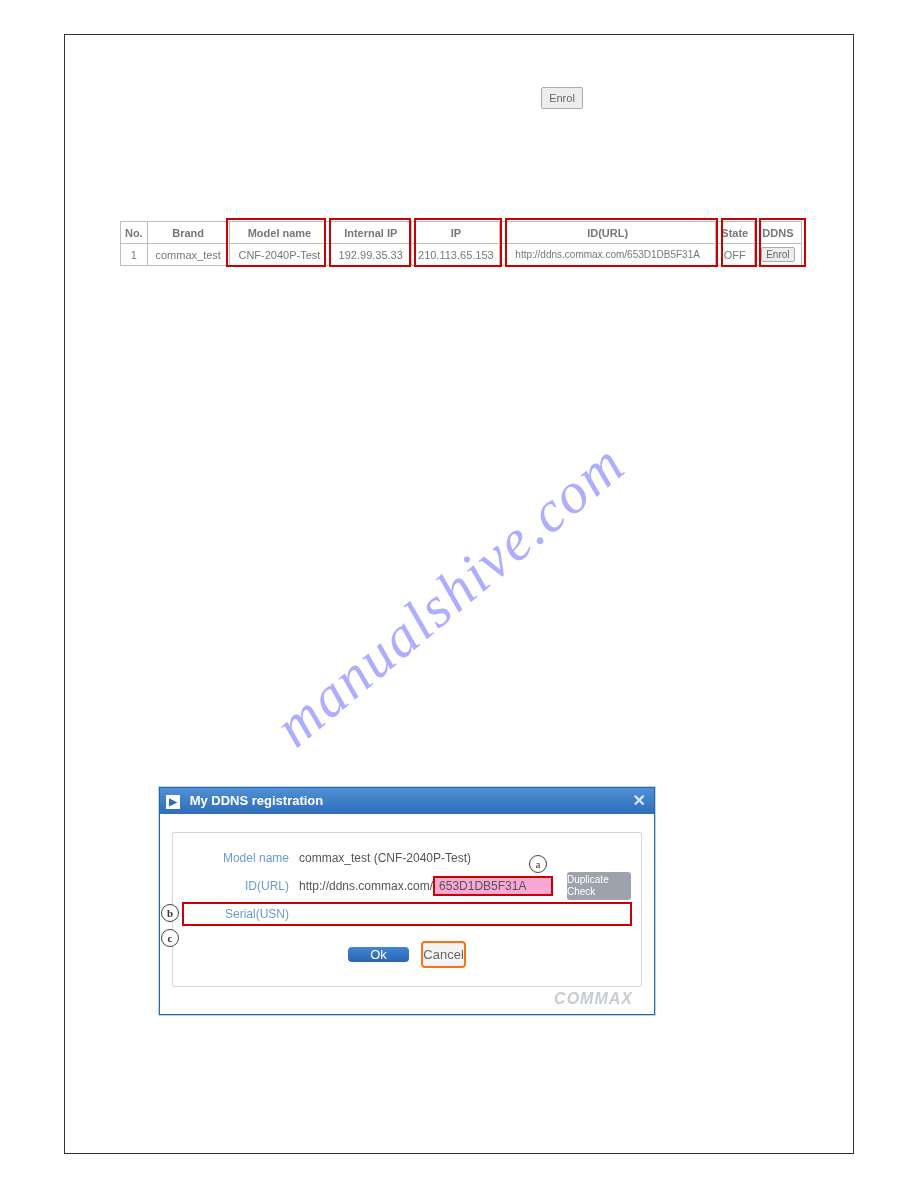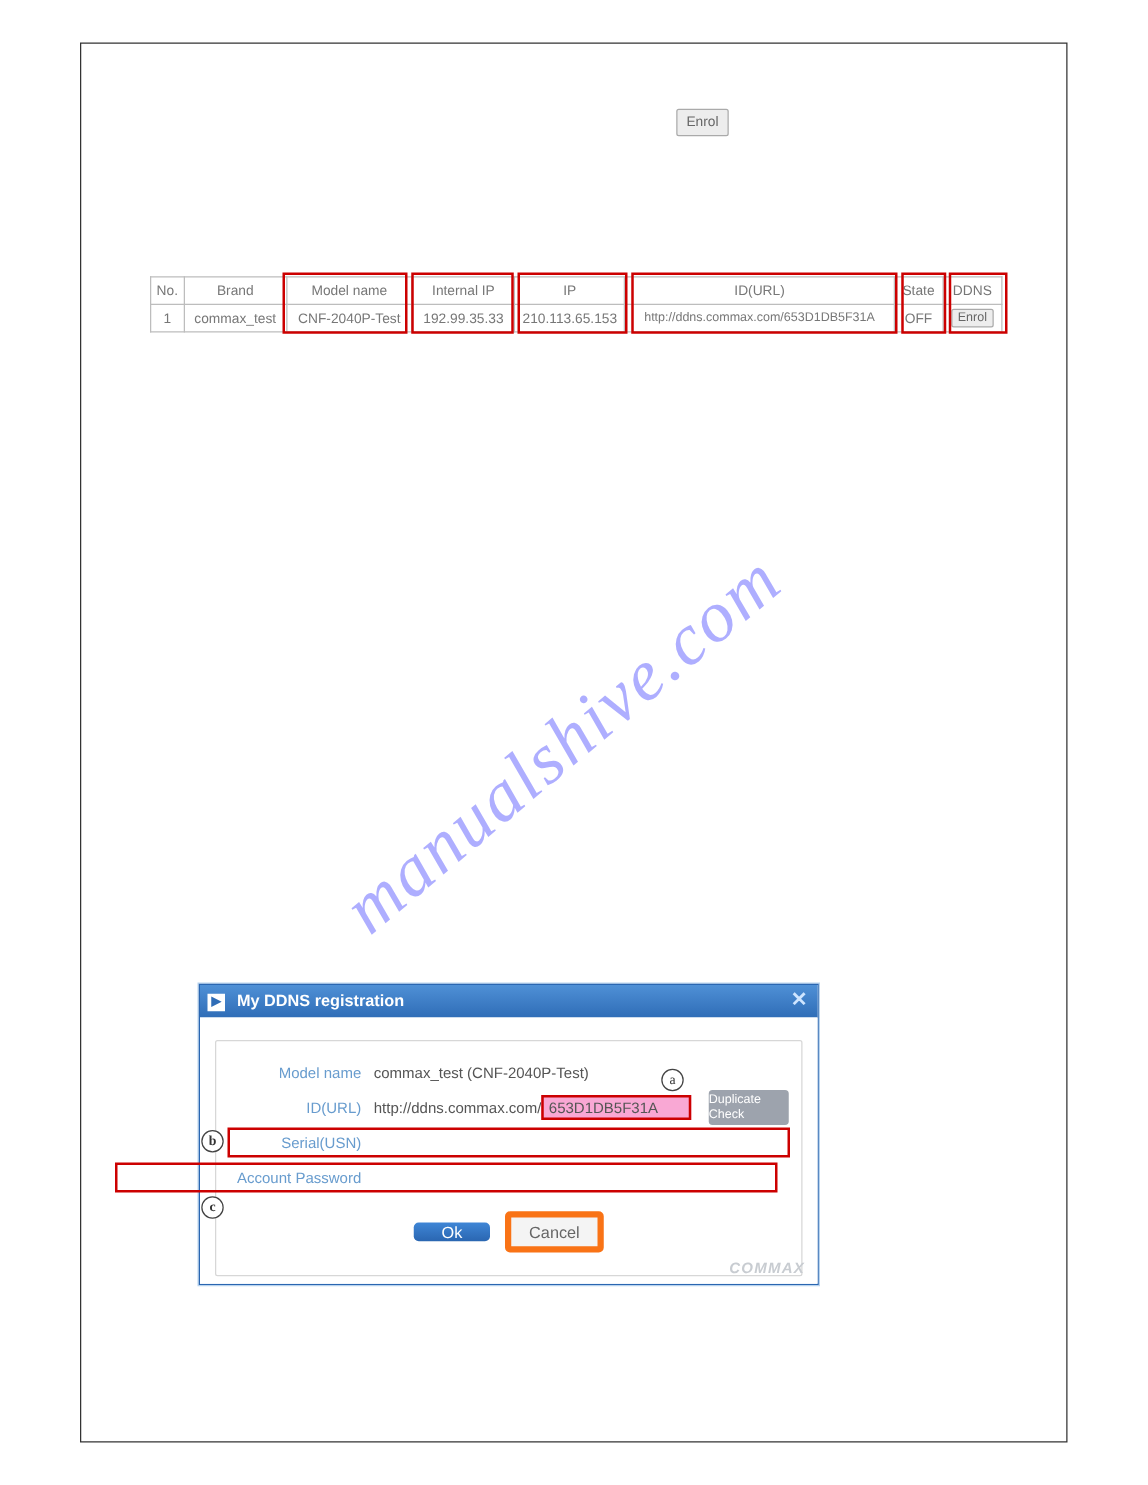--- a/index.html
+++ b/index.html
@@ -50,21 +50,21 @@
   }
   .dev-table th, .dev-table td {
     border: 1px solid #bdbdbd;
     padding: 3px 2px;
     text-align: center;
     white-space: nowrap;
     overflow: hidden;
   }
   .dev-table th {
     color: #777;
-    font-weight: normal;
+    font-weight: bold;
     height: 22px;
   }
   .dev-table td {
     color: #777;
     height: 22px;
   }
   .col-no { width: 26px; }
   .col-brand { width: 80px; }
   .col-model { width: 98px; }
   .col-iip { width: 80px; }
@@ -232,29 +232,29 @@
     font-size: 13px;
     padding: 0 22px;
     border-radius: 4px;
     margin-right: 8px;
   }
   .btn-cancel {
     display: inline-block;
     background: #f4f4f4;
     color: #666;
     font-size: 13px;
-    padding: 4px 14px;
-    border: 5px solid #f97316;
+    padding: 4px 0;
+    border: 2px solid #f97316;
     border-radius: 4px;
   }
   .commax-logo {
     position: absolute;
-    right: 10px;
+    right: 21px;
     bottom: 6px;
-    font-size: 12px;
+    font-size: 16px;
     font-style: italic;
     font-weight: bold;
     color: #c8ccd1;
     letter-spacing: 1px;
   }
 </style>
 </head>
 <body>
 
 <div class="page">
@@ -334,24 +334,20 @@
           </div>
           <div class="circ" style="left:346px; top:-20px;">a</div>
         </div>
 
         <div class="form-row row-serial red-row" style="margin-left:0;">
           <div class="form-label">Serial(USN)</div>
           <div class="input-box" style="border:none;"></div>
           <div class="circ bold" style="left:-22px; top:1px;">b</div>
         </div>
 
-        <div class="form-row red-row" style="margin-left:-90px; width:calc(100% + 80px); padding-left:90px;">
-          <div class="form-label" style="width:116px;">Account Password</div>
-          <div class="input-box" style="border:none;"></div>
-        </div>
         <div style="position:relative; height:0;">
           <div class="circ bold" style="left:-22px; top:-2px;">c</div>
         </div>
 
         <div class="btn-row">
           <span class="btn-ok">Ok</span>
           <span class="btn-cancel">Cancel</span>
         </div>
 
       </div>

